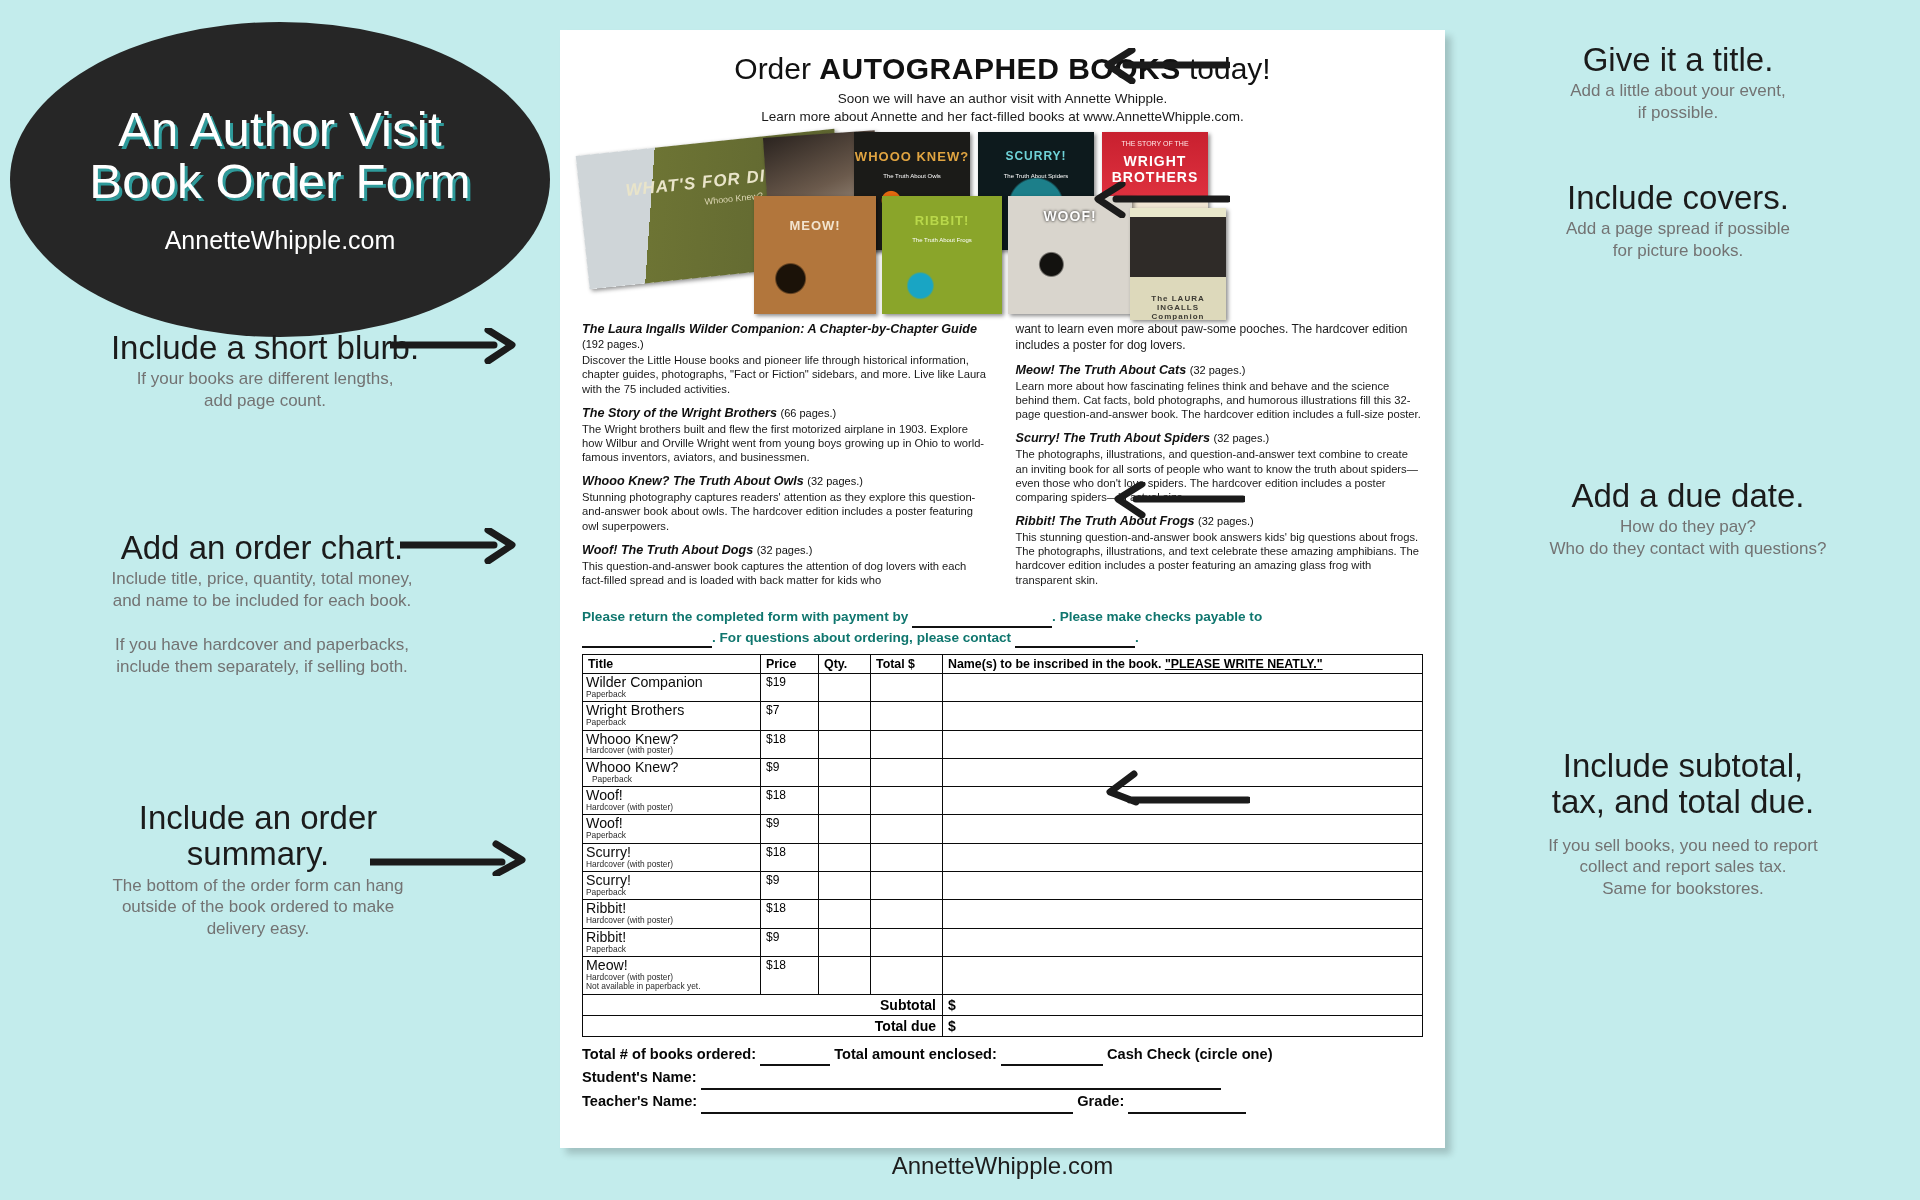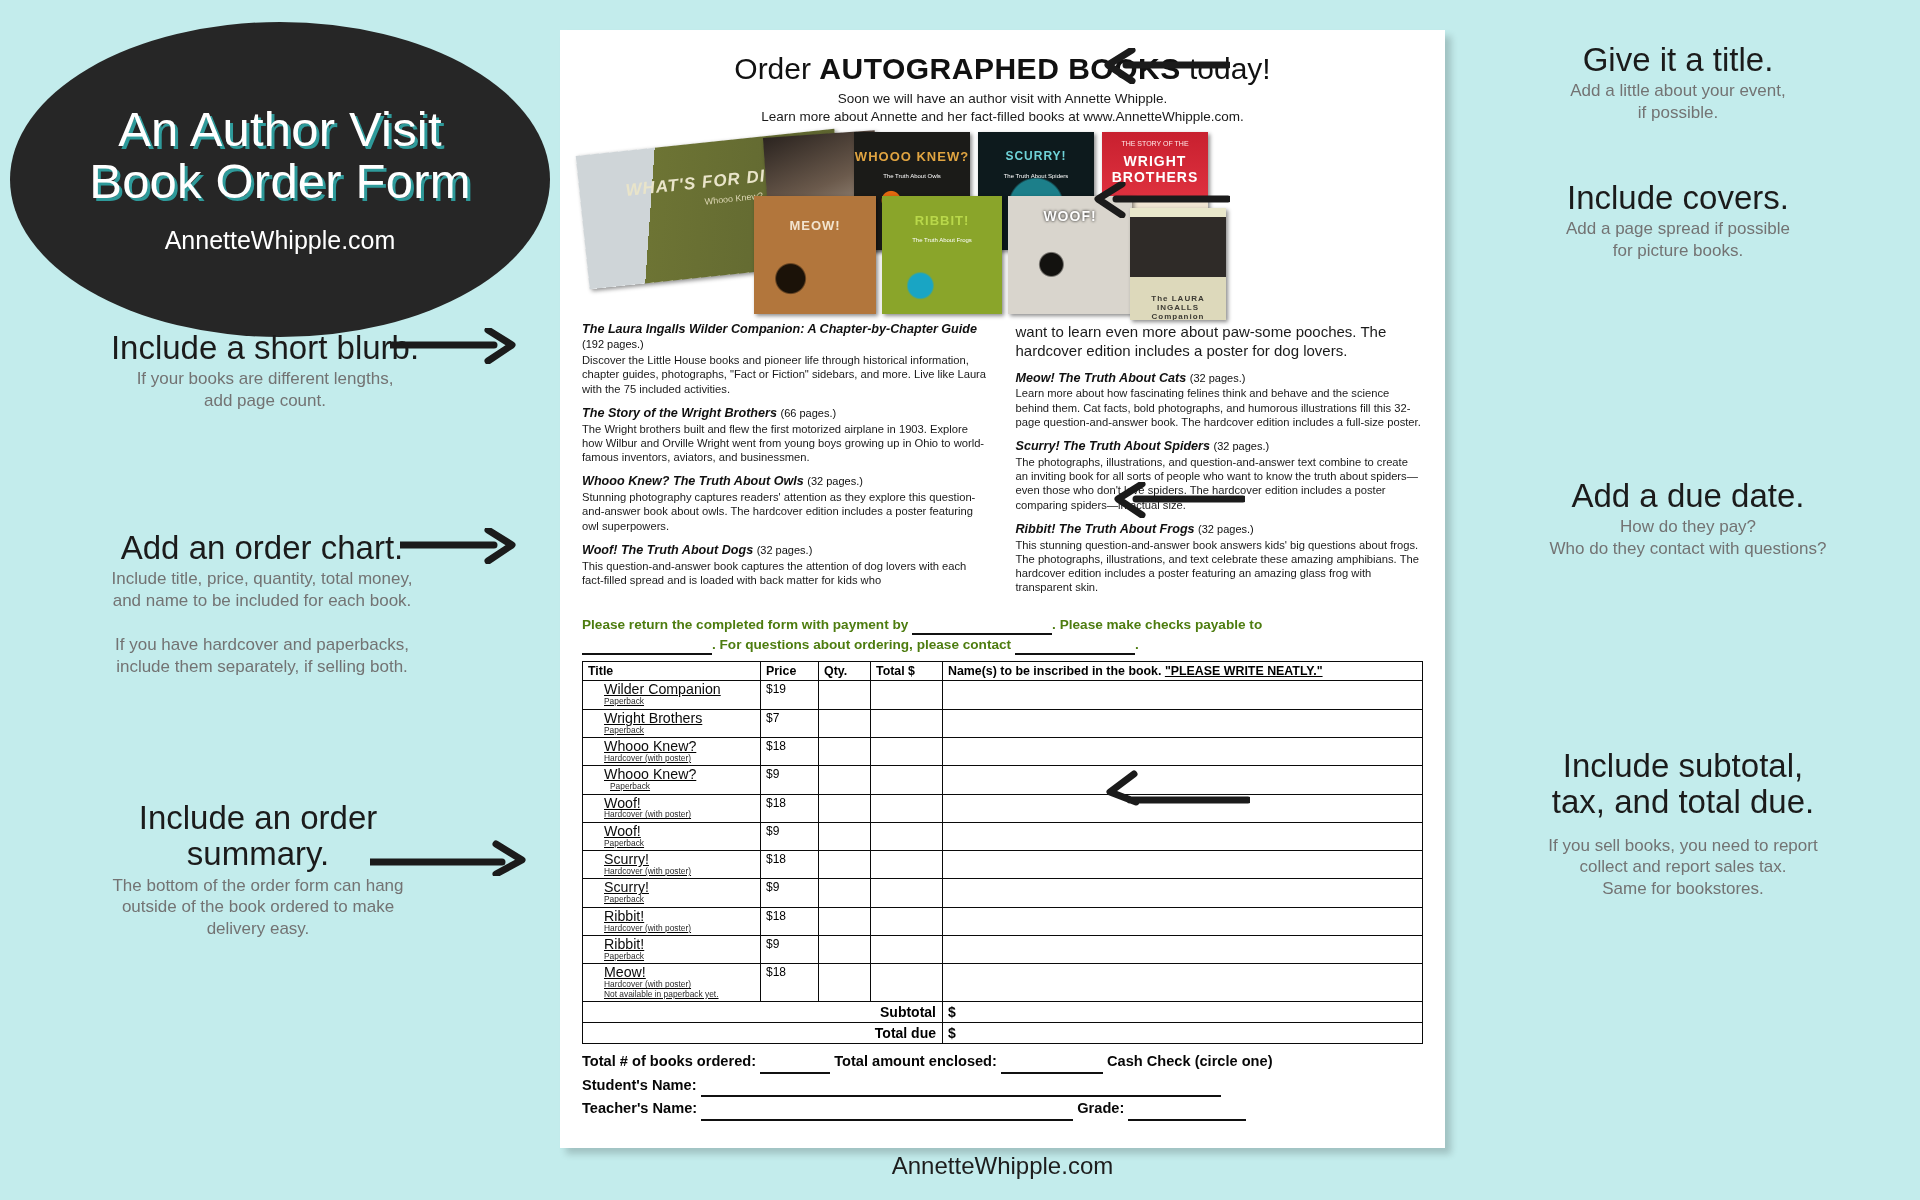--- a/index.html
+++ b/index.html
@@ -82,34 +82,34 @@
              background: linear-gradient(#e9e7cb 0 8%, #2f2b28 8% 62%, #ddd9bb 62%); }
   .c-laura .ct { color:#3c3a33; font-size:8px; top:76%; }
 
   
   .blurbs { display: flex; gap: 26px; margin-top: 6px; }
   .col { width: 50%; }
   .bk { margin-bottom: 10px; }
   .bk-t { font-size: 12.6px; font-weight: bold; font-style: italic; color: #101010; line-height: 1.18; }
   .bk-t .pg { font-weight: normal; font-style: normal; font-size: 11px; }
   .bk-d { font-size: 11.2px; color: #1a1a1a; line-height: 1.27; margin-top: 1px; }
-  .cont { font-size: 15px; color: #1a1a1a; line-height: 1.27; margin-bottom: 10px; }
-
-  
-  .ret { font-size: 13.6px; font-weight: bold; color: #4d7c0f; line-height: 1.5; margin-top: 10px; }
+  .cont { font-size: 12px; color: #1a1a1a; line-height: 1.27; margin-bottom: 10px; }
+
+  
+  .ret { font-size: 13.6px; font-weight: bold; color: #0f766e; line-height: 1.5; margin-top: 10px; }
   .ul { display:inline-block; border-bottom: 2px solid #111; vertical-align: bottom; }
   .u140 { width: 140px; } .u120 { width: 120px; } .u130 { width: 130px; }
 
   
   table.order { width: 100%; border-collapse: collapse; margin-top: 6px; table-layout: fixed; }
   table.order th, table.order td { border: 1.4px solid #0a0a0a; }
   table.order th { font-size: 12.4px; font-weight: bold; text-align: left; padding: 2px 5px; white-space: nowrap; }
   .c-title { width: 178px; } .c-price { width: 58px; } .c-qty { width: 52px; }
   .c-tot { width: 72px; }
-  td.ti { padding: 1px 5px 2px 21px; text-decoration: underline; }
+  td.ti { padding: 1px 5px 2px 3px; }
   .t-main { font-size: 14.2px; color: #0b0b0b; line-height: 1.05; }
   .t-sub { font-size: 8.4px; color: #2a2a2a; line-height: 1.12; }
   .t-sub.ind { padding-left: 6px; }
   td.pr { font-size: 12px; padding: 1px 5px; vertical-align: top; }
   td.blank { }
   tr.sum td { height: 21px; }
   td.sum-lbl { text-align: right; font-size: 14px; font-weight: bold; padding-right: 6px; }
   td.sum-lbl.norm { font-weight: normal; }
   td.sum-val { font-size: 14px; font-weight: bold; padding-left: 5px; }
   th.nm u { text-decoration: underline; }

